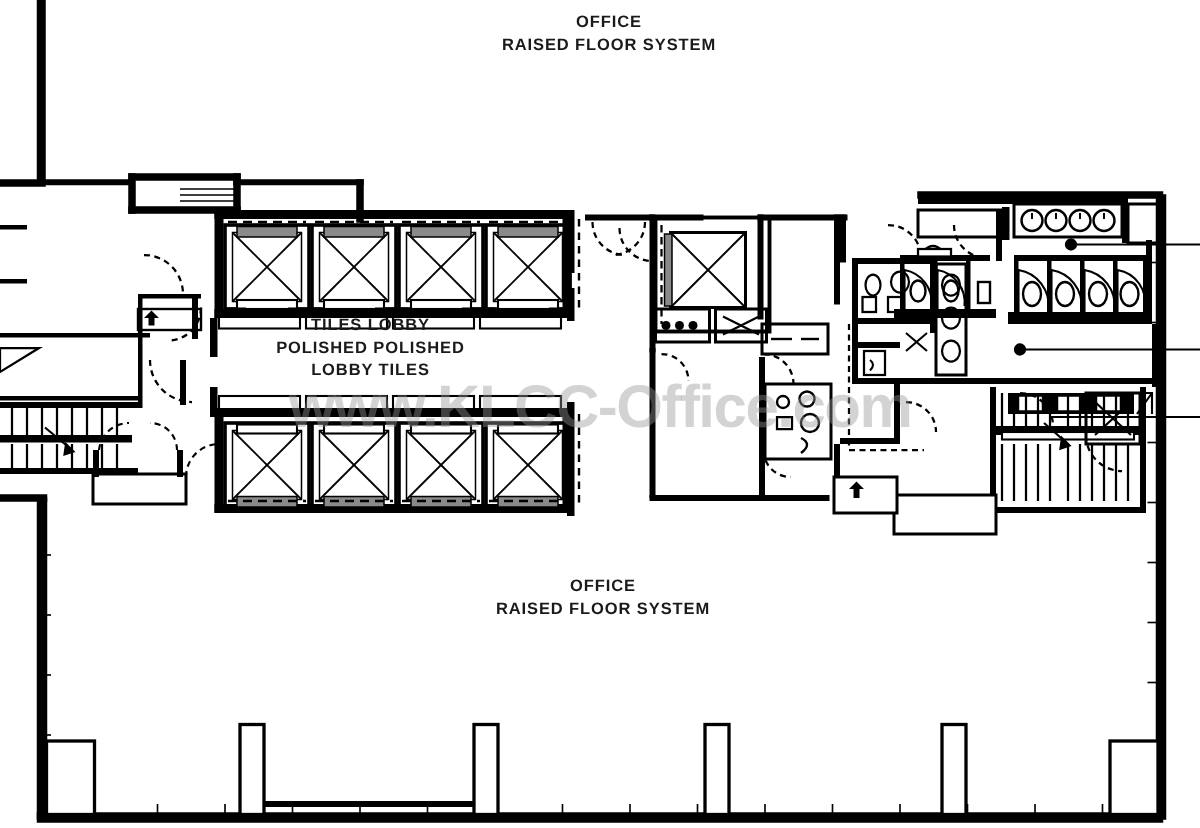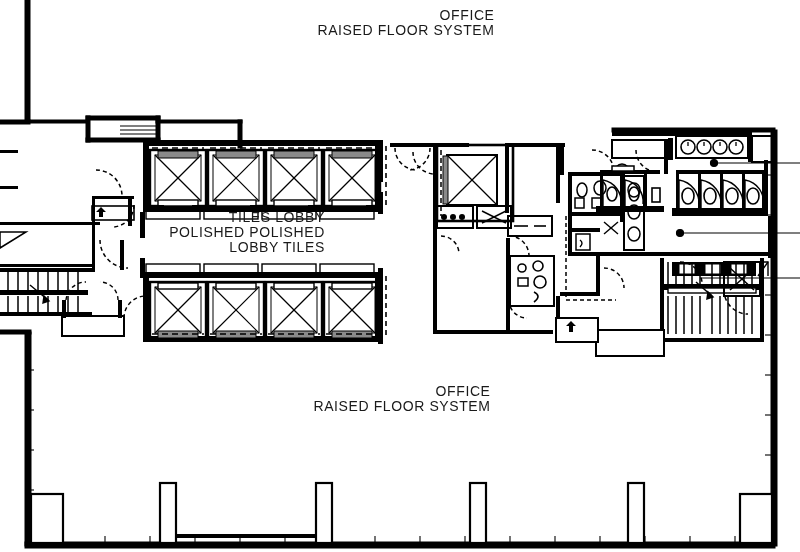--- a/index.html
+++ b/index.html
@@ -22,27 +22,28 @@
     position: absolute;
     top: 0;
     left: 0;
     width: 800px;
     height: 552px;
     display: block;
   }
   .lbl {
     position: absolute;
     font-family: "Liberation Sans", sans-serif;
-    font-size: 14px;
+    font-size: 11px;
     letter-spacing: 0.6px;
     color: #1a1a1a;
-    text-align: right;
+    text-align: center;
     white-space: nowrap;
     transform: translateX(-50%);
     line-height: 15px;
+    font-weight: bold;
   }
   #watermark {
     position: absolute;
     left: 400px;
     top: 272px;
     transform: translate(-50%, -50%);
     font-family: "Liberation Sans", sans-serif;
     font-size: 40px;
     font-weight: bold;
     letter-spacing: -1px;
@@ -601,14 +602,15 @@
     <div>TILES LOBBY</div>
     <div>POLISHED POLISHED</div>
     <div>LOBBY TILES</div>
   </div>
 
   <div class="lbl" style="left:402px; top:384px;">
     <div>OFFICE</div>
     <div>RAISED FLOOR SYSTEM</div>
   </div>
 
+  <div id="watermark">www.KLCC-Office.com</div>
 
 </div>
 
 </body></html>

